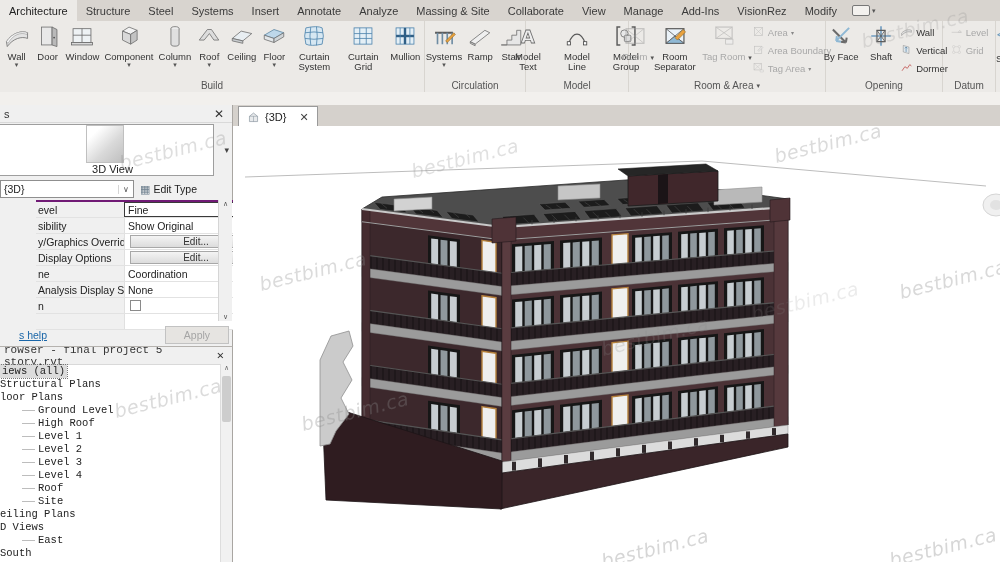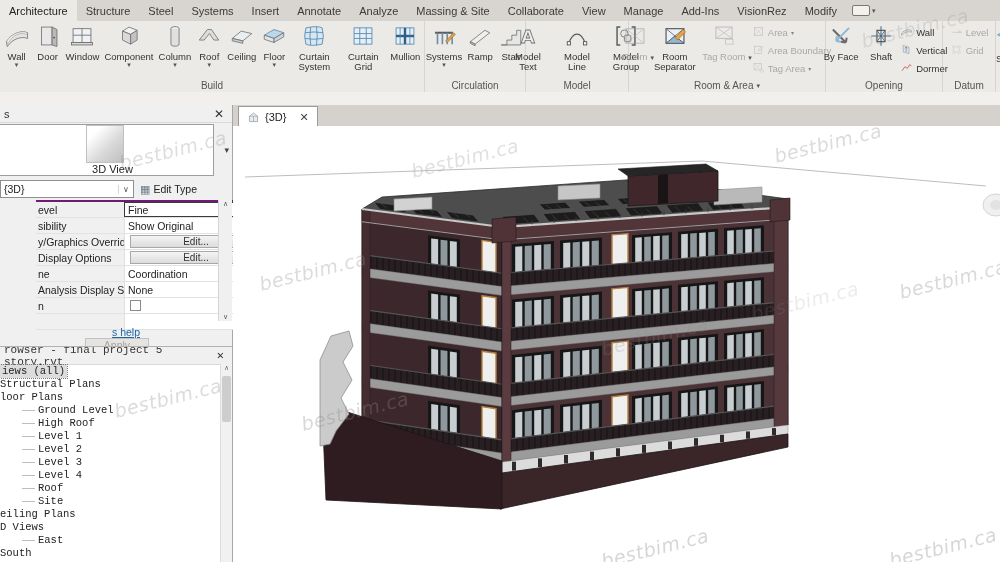--- a/index.html
+++ b/index.html
@@ -54,21 +54,21 @@
   #edit-type-btn{display:flex;align-items:center;gap:3px;font-size:10.5px;color:#222;padding:0 2px;}
   #edit-type-btn .g{color:#6b7d8c;font-size:11px;}
   #prop-grid{position:absolute;left:4px;top:95px;width:228px;border-top:2px solid #701a75;margin-left:32px;}
   .prow{display:flex;height:15px;border-bottom:1px solid #e2e2e2;align-items:stretch;}
   .plabel{width:86px;font-size:10.5px;color:#222;padding-left:2px;display:flex;align-items:center;overflow:hidden;white-space:nowrap;}
   .pval{flex:1;background:#fff;border-left:1px solid #e0e0e0;display:flex;align-items:center;font-size:10.5px;color:#222;padding-left:3px;position:relative;}
   .pval.focused{outline:1px solid #3a3a3a;outline-offset:-1px;}
   .pbtn{margin:1px 2px;flex:1;height:11px;background:linear-gradient(#f4f4f4,#dcdcdc);border:1px solid #a8a8a8;font-size:10px;color:#333;display:flex;align-items:center;justify-content:center;}
   .pcheck{width:9px;height:9px;border:1px solid #8a8a8a;background:#fff;margin-left:2px;}
   #grid-scroll{position:absolute;right:0;top:95px;width:13px;height:121px;background:#f0f0f0;border-left:1px solid #d5d5d5;display:flex;flex-direction:column;justify-content:space-between;align-items:center;font-size:7px;color:#555;}
-  #props-footer{position:absolute;left:11px;bottom:2px;width:228px;height:18px;display:flex;align-items:center;flex-direction:column;}
+  #props-footer{position:absolute;left:17px;bottom:2px;width:228px;height:18px;display:flex;align-items:center;}
   #help-link{color:#1a66a8;text-decoration:underline;font-size:10.5px;padding-left:2px;flex:1;}
   #apply-btn{width:62px;height:16px;background:#e6e4e1;border:1px solid #c2c2c2;color:#a5a5a5;font-size:10.5px;display:flex;align-items:center;justify-content:center;margin-right:16px;}
   #browser{position:absolute;left:0;top:346px;width:233px;height:216px;background:#fff;border-right:1px solid #a9a6a2;border-top:1px solid #b5b2ae;box-sizing:border-box;overflow:hidden;font-family:Liberation Mono, monospace;}
   #tree{position:absolute;left:0;top:17px;right:11px;bottom:0;overflow:hidden;padding-top:1px;}
   .titem{height:13px;line-height:13px;font-size:10.5px;color:#222;white-space:nowrap;display:flex;align-items:center;}
   .titem .conn{display:inline-block;width:13px;height:1px;background:#bdbdbd;margin:0 3px 0 22px;}
   .titem.selected .txt{background:#dcdcdc;outline:1px dotted #777;padding:0 2px;}
   #tree-scroll{position:absolute;right:0;top:17px;width:11px;bottom:0;background:#f1f1f1;border-left:1px solid #ddd;font-size:7px;color:#666;text-align:center;}
   #tree-thumb{position:absolute;left:1px;right:1px;top:12px;height:46px;background:#cdcdcd;border-radius:2px;}
   

